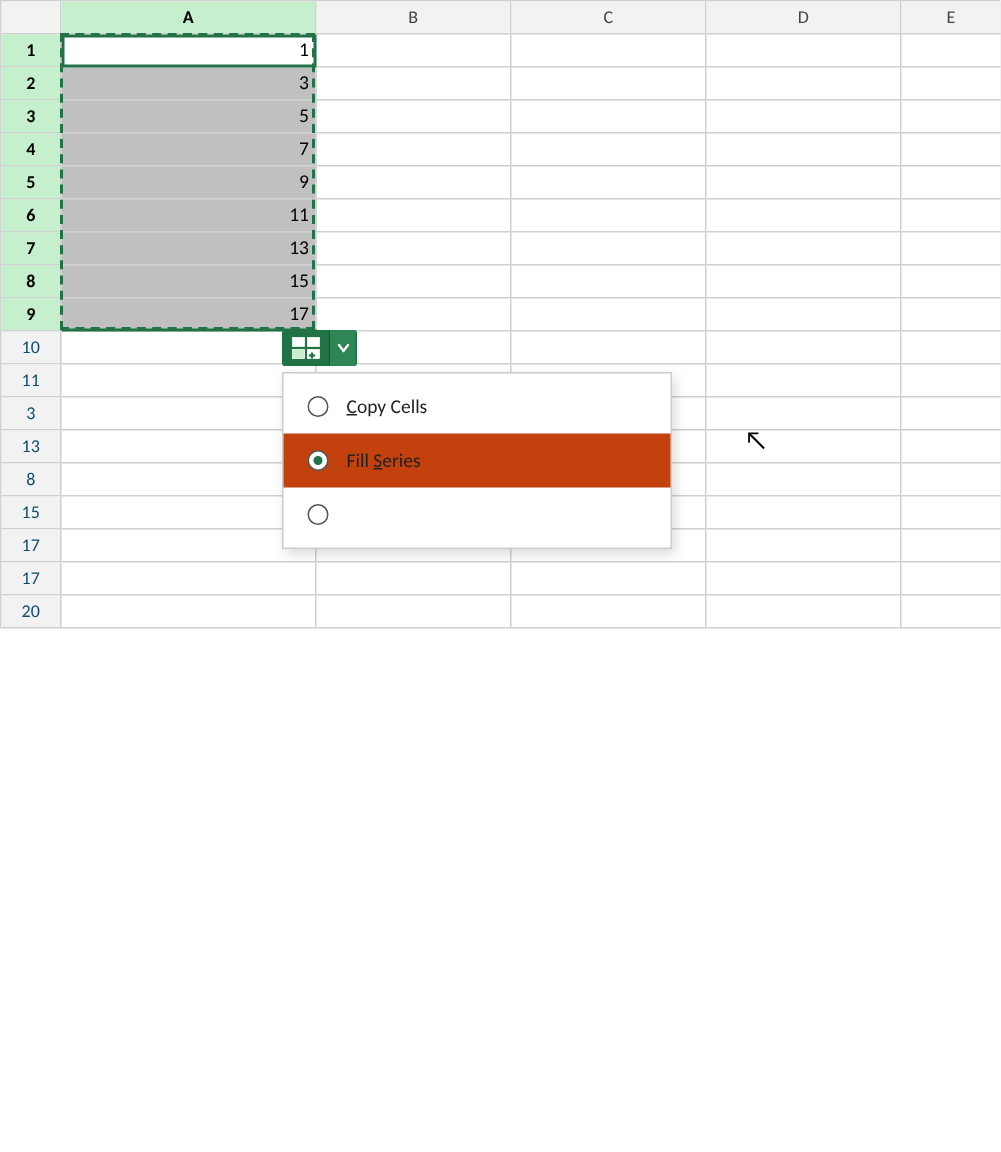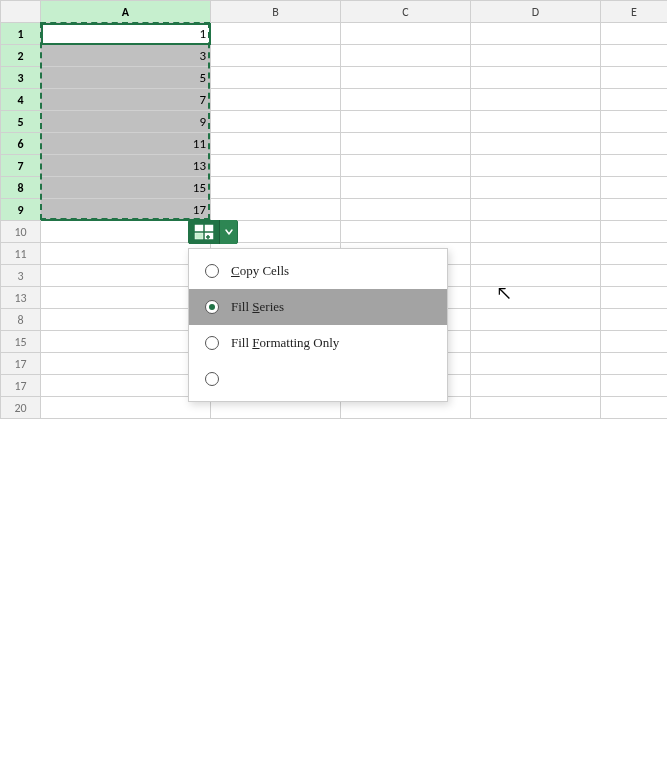--- a/index.html
+++ b/index.html
@@ -60,21 +60,21 @@
     }
 
     .row-header {
       background: #f2f2f2;
       border-right: 1px solid #d0d0d0;
       border-bottom: 1px solid #d0d0d0;
       height: 22px;
       text-align: center;
       line-height: 22px;
       font-size: 12px;
-      color: #737373;
+      color: #0c4a6e;
     }
 
     .row-header.selected {
       background: #c6efce;
       color: #000;
       font-weight: 600;
     }
 
     .cell {
       border-right: 1px solid #d0d0d0;
@@ -167,21 +167,21 @@
       display: flex;
       align-items: center;
       padding: 6px 16px;
       cursor: pointer;
       height: 36px;
       font-size: 13px;
       color: #222;
     }
 
     .menu-item.active-item {
-      background: #a3a3a3;
+      background: #c2410c;
     }
 
     .radio-circle {
       width: 14px;
       height: 14px;
       border-radius: 50%;
       border: 1.5px solid #555;
       margin-right: 12px;
       flex-shrink: 0;
       display: flex;
@@ -193,21 +193,20 @@
     .radio-circle.checked::after {
       content: '';
       width: 6px;
       height: 6px;
       border-radius: 50%;
       background: #217346;
     }
 
     .menu-item-label {
       flex: 1;
-      font-family: Liberation Serif, serif;
     }
 
     
     .underline-char {
       text-decoration: underline;
     }
 
     
     .cursor-indicator {
       position: absolute;
@@ -300,24 +299,20 @@
     <div class="menu-item">
       <div class="radio-circle"></div>
       <span class="menu-item-label"><span class="underline-char">C</span>opy Cells</span>
     </div>
 
     <div class="menu-item active-item">
       <div class="radio-circle checked"></div>
       <span class="menu-item-label">Fill <span class="underline-char">S</span>eries</span>
     </div>
 
-    <div class="menu-item">
-      <div class="radio-circle"></div>
-      <span class="menu-item-label">Fill <span class="underline-char">F</span>ormatting Only</span>
-    </div>
 
 
     <div class="menu-item">
       <div class="radio-circle"></div>
     </div>
   </div>
 
   <div class="cursor-indicator">↖</div>
 
 </div>

